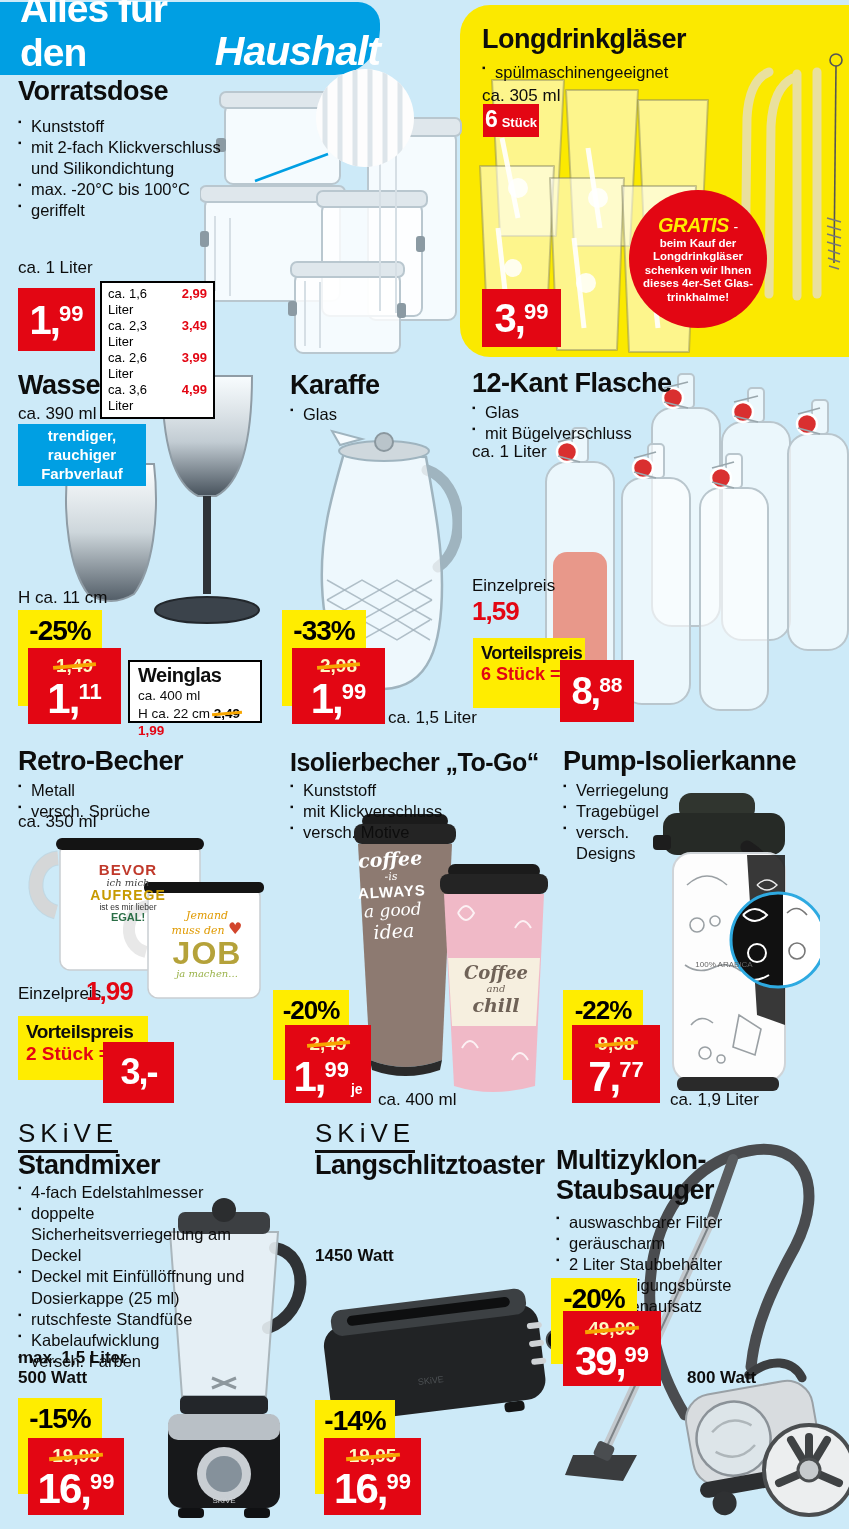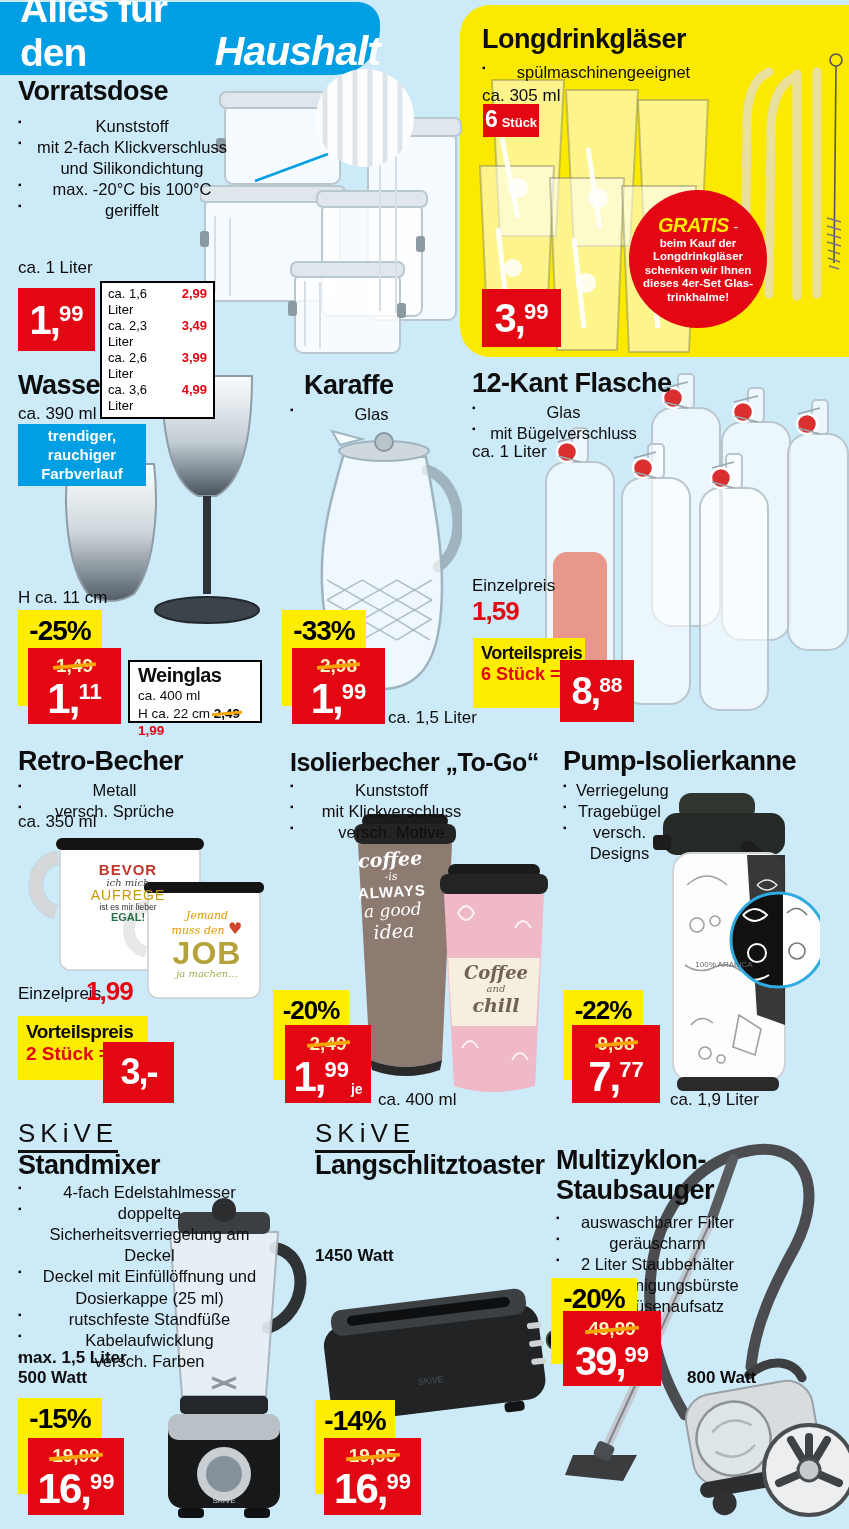--- a/index.html
+++ b/index.html
@@ -13,21 +13,21 @@
             border-radius:0 22px 45px 0; display:flex; align-items:flex-end; padding-left:20px; }
   .header .t1 { color:#fff; font-size:39px; font-weight:bold; letter-spacing:-1px; }
   .header .t2 { color:#fff; font-size:41px; font-weight:bold; font-style:italic; margin-left:10px; letter-spacing:-1px; }
 
   
   .yellow-panel { left:460px; top:5px; width:389px; height:352px; background:#fbe900; border-radius:30px 0 0 30px; }
 
   .sec-title { font-weight:bold; font-size:27px; letter-spacing:-0.5px; }
   .sec-title.small { font-size:25px; }
   .bullets { list-style:none; font-size:16.5px; line-height:1.28; }
-  .bullets li { padding-left:13px; position:relative;text-align:center; }
+  .bullets li { padding-left:13px; position:relative; }
   .bullets li::before { content:'▪'; position:absolute; left:0; top:0; font-size:10px; }
   .size-note { font-size:17px; }
 
   
   .price-box { background:#e30613; color:#fff; display:flex; flex-direction:column;
                align-items:center; justify-content:center; z-index:3; }
   .np-row { display:flex; align-items:flex-start; line-height:0.9; }
   .price-main { font-weight:bold; font-size:42px; letter-spacing:-2px; }
   .price-sup { font-weight:bold; font-size:22px; margin-top:2px; letter-spacing:0; }
   .price-je { font-size:14px; font-weight:bold; align-self:flex-end; margin-left:2px; }
@@ -310,21 +310,21 @@
     <g stroke="rgba(160,176,186,0.8)" stroke-width="1.5" fill="none">
       <path d="M35,185 L70,165 L105,185 L140,165"></path>
       <path d="M35,165 L70,185 L105,165 L140,185"></path>
       <path d="M35,205 L70,185 L105,205 L140,185"></path>
       <path d="M35,185 L70,205 L105,185 L140,205"></path>
       <path d="M38,225 L70,205 L105,225 L138,205"></path>
       <path d="M38,205 L70,225 L105,205 L138,225"></path>
     </g>
   </svg>
 
-  <div class="abs sec-title" style="left:304px; top:370px;text-align:center;">Karaffe</div>
+  <div class="abs sec-title" style="left:290px; top:370px;text-align:center;">Karaffe</div>
   <ul class="abs bullets" style="left:290px; top:404px; width:150px;">
     <li>Glas</li>
   </ul>
 
   <div class="abs disc" style="left:282px; top:610px; width:84px; height:96px;">
     <span>-33%</span>
   </div>
   <div class="abs price-box" style="left:292px; top:648px; width:93px; height:76px;">
     <span class="old-price">2,98</span>
     <div class="np-row">
@@ -396,21 +396,21 @@
     <path d="M38,30 C12,32 6,76 36,84" stroke="#9aa2a8" stroke-width="15" fill="none" opacity="0.25"></path>
     <rect x="40" y="14" width="140" height="128" rx="10" fill="#fff" stroke="#c9ced2" stroke-width="1.5"></rect>
     <rect x="36" y="10" width="148" height="12" rx="6" fill="#141414"></rect>
     <path d="M128,78 C104,82 102,118 126,124" stroke="#e8e8e8" stroke-width="12" fill="none"></path>
     <rect x="128" y="58" width="112" height="112" rx="10" fill="#fff" stroke="#c9ced2" stroke-width="1.5"></rect>
     <rect x="124" y="54" width="120" height="11" rx="5" fill="#141414"></rect>
   </svg>
   <div class="art" style="left:80px; top:862px; width:96px; line-height:1.05;">
     <div style="font-size:15px; font-weight:bold; color:#c0392b; letter-spacing:1px;">BEVOR</div>
     <div class="script" style="font-size:10px; color:#444;">ich mich</div>
-    <div style="font-size:14px; font-weight:normal; color:#c79a00; letter-spacing:1px;">AUFREGE</div>
+    <div style="font-size:14px; font-weight:bold; color:#c79a00; letter-spacing:1px;">AUFREGE</div>
     <div style="font-size:8.5px; color:#333;">ist es mir lieber</div>
     <div style="font-size:11px; font-weight:bold; color:#2a6e46;">EGAL!</div>
   </div>
   <div class="art" style="left:155px; top:910px; width:104px; line-height:1.0;">
     <div class="script" style="font-size:11px; color:#e09a00;">Jemand</div>
     <div class="script" style="font-size:11px; color:#e09a00;"><span>muss den</span>
       <span style="color:#d2452c; font-size:16px;">♥</span></div>
     <div style="font-size:32px; font-weight:bold; color:#b5a23a; letter-spacing:1px;">JOB</div>
     <div class="script" style="font-size:10px; color:#9ab24a;">ja machen...</div>
   </div>

